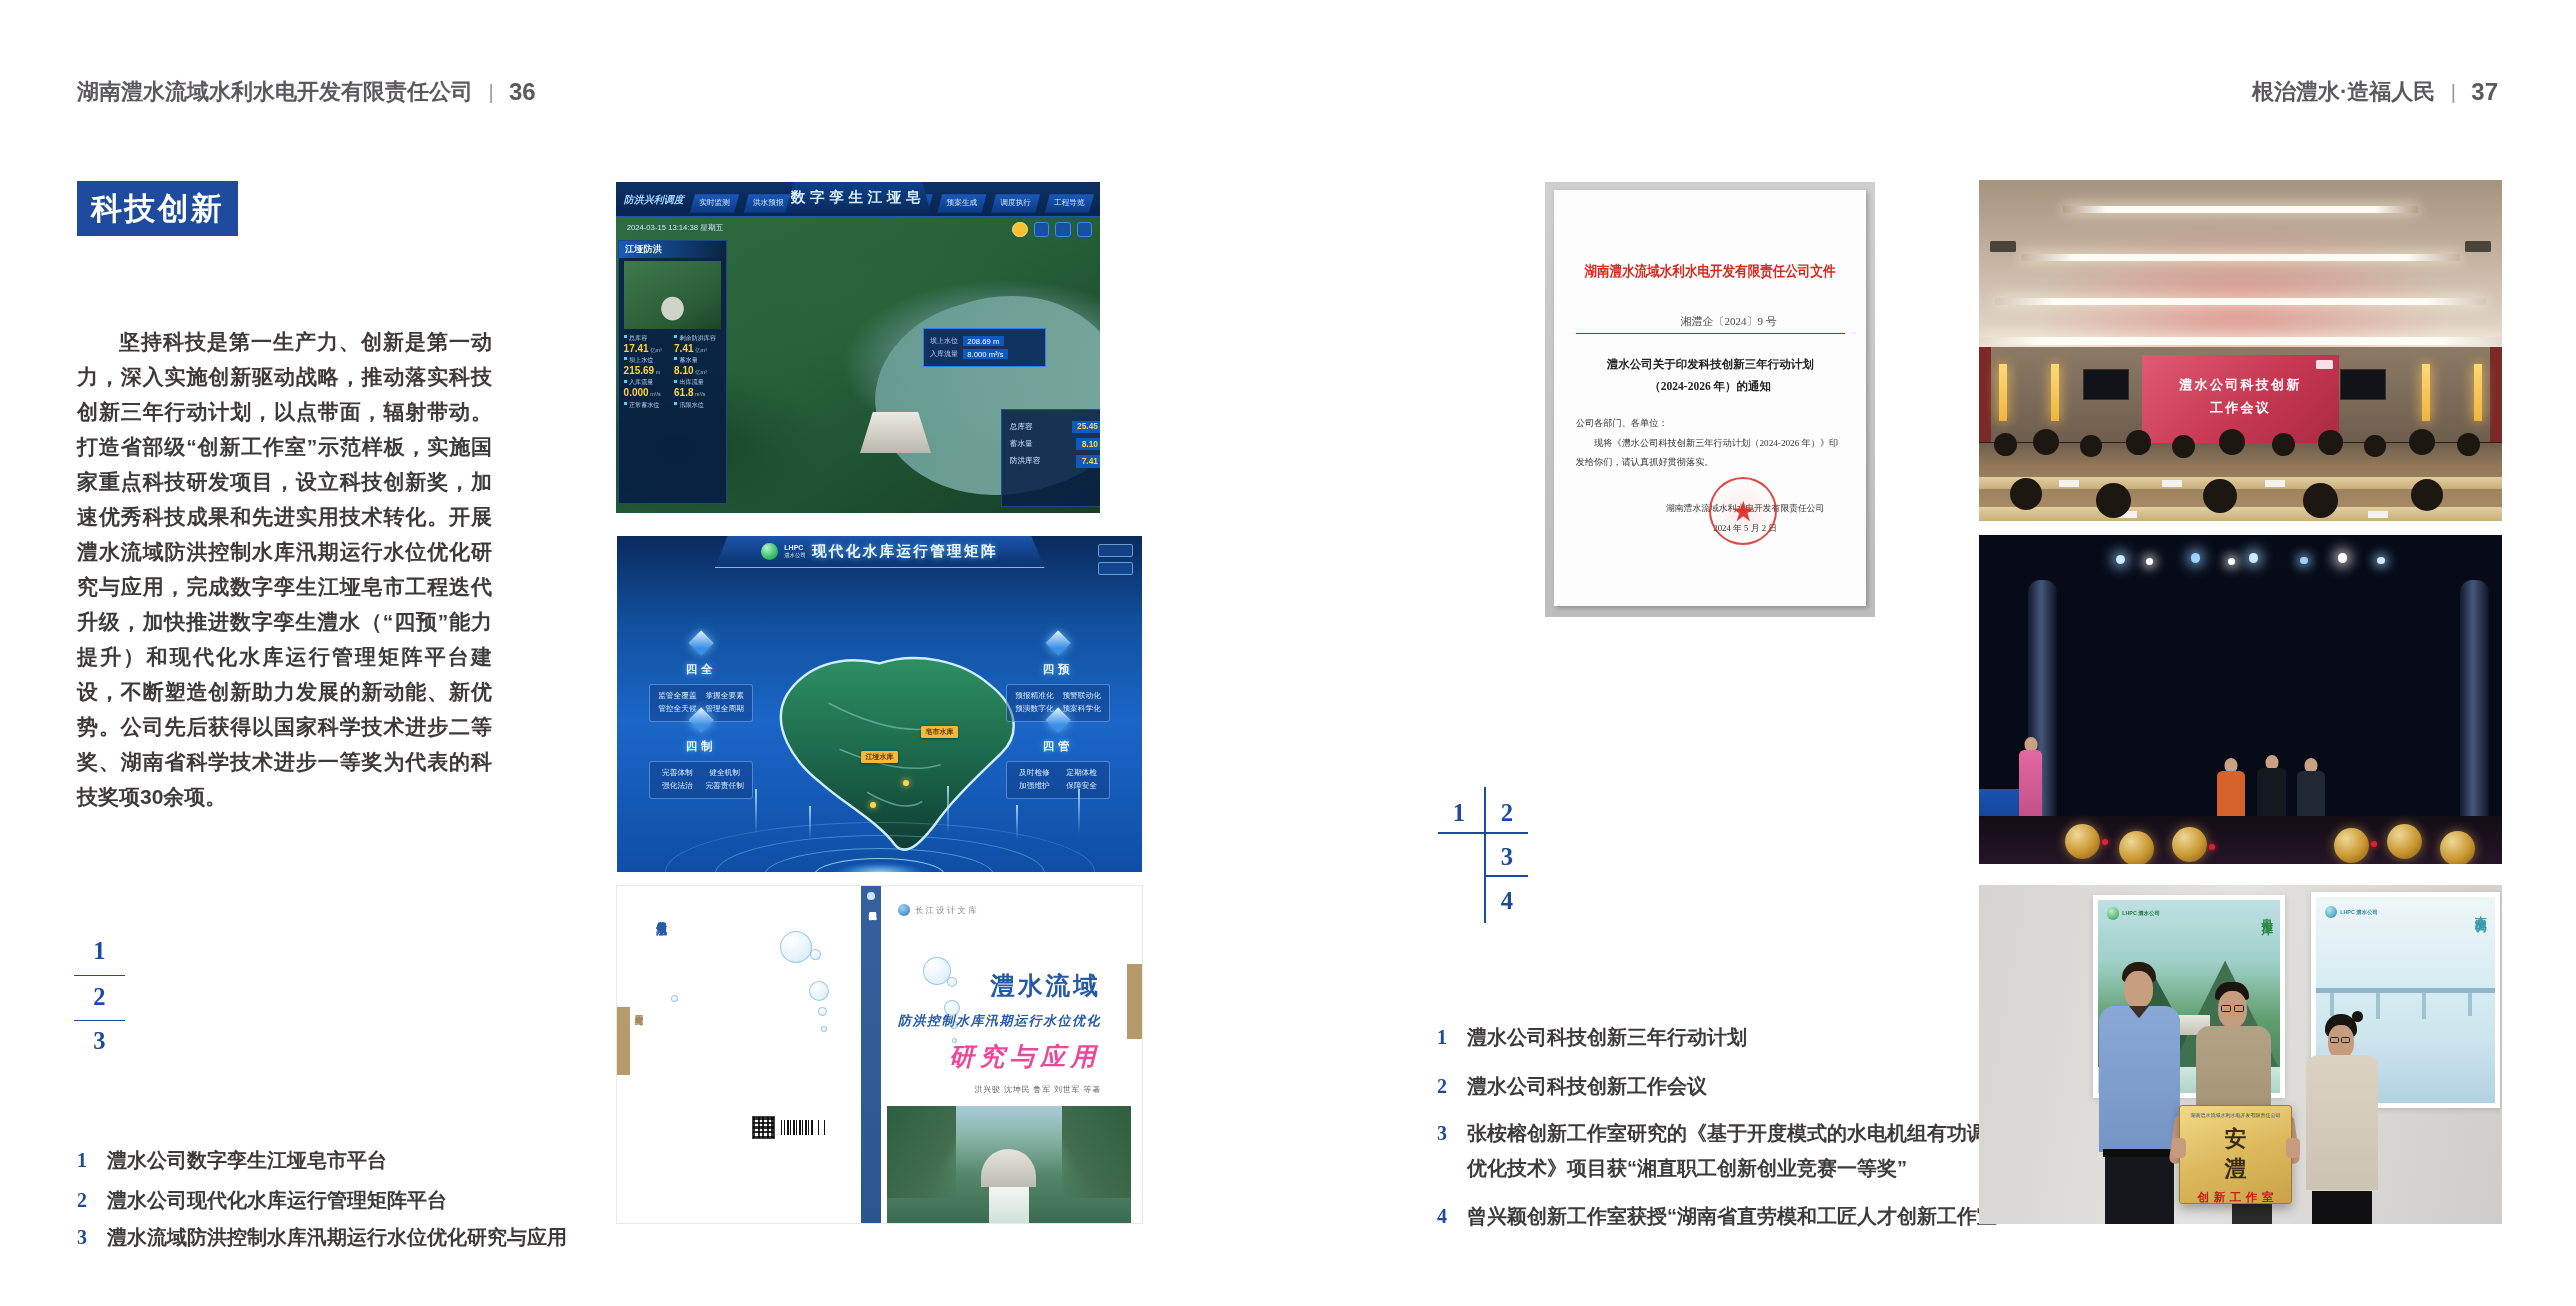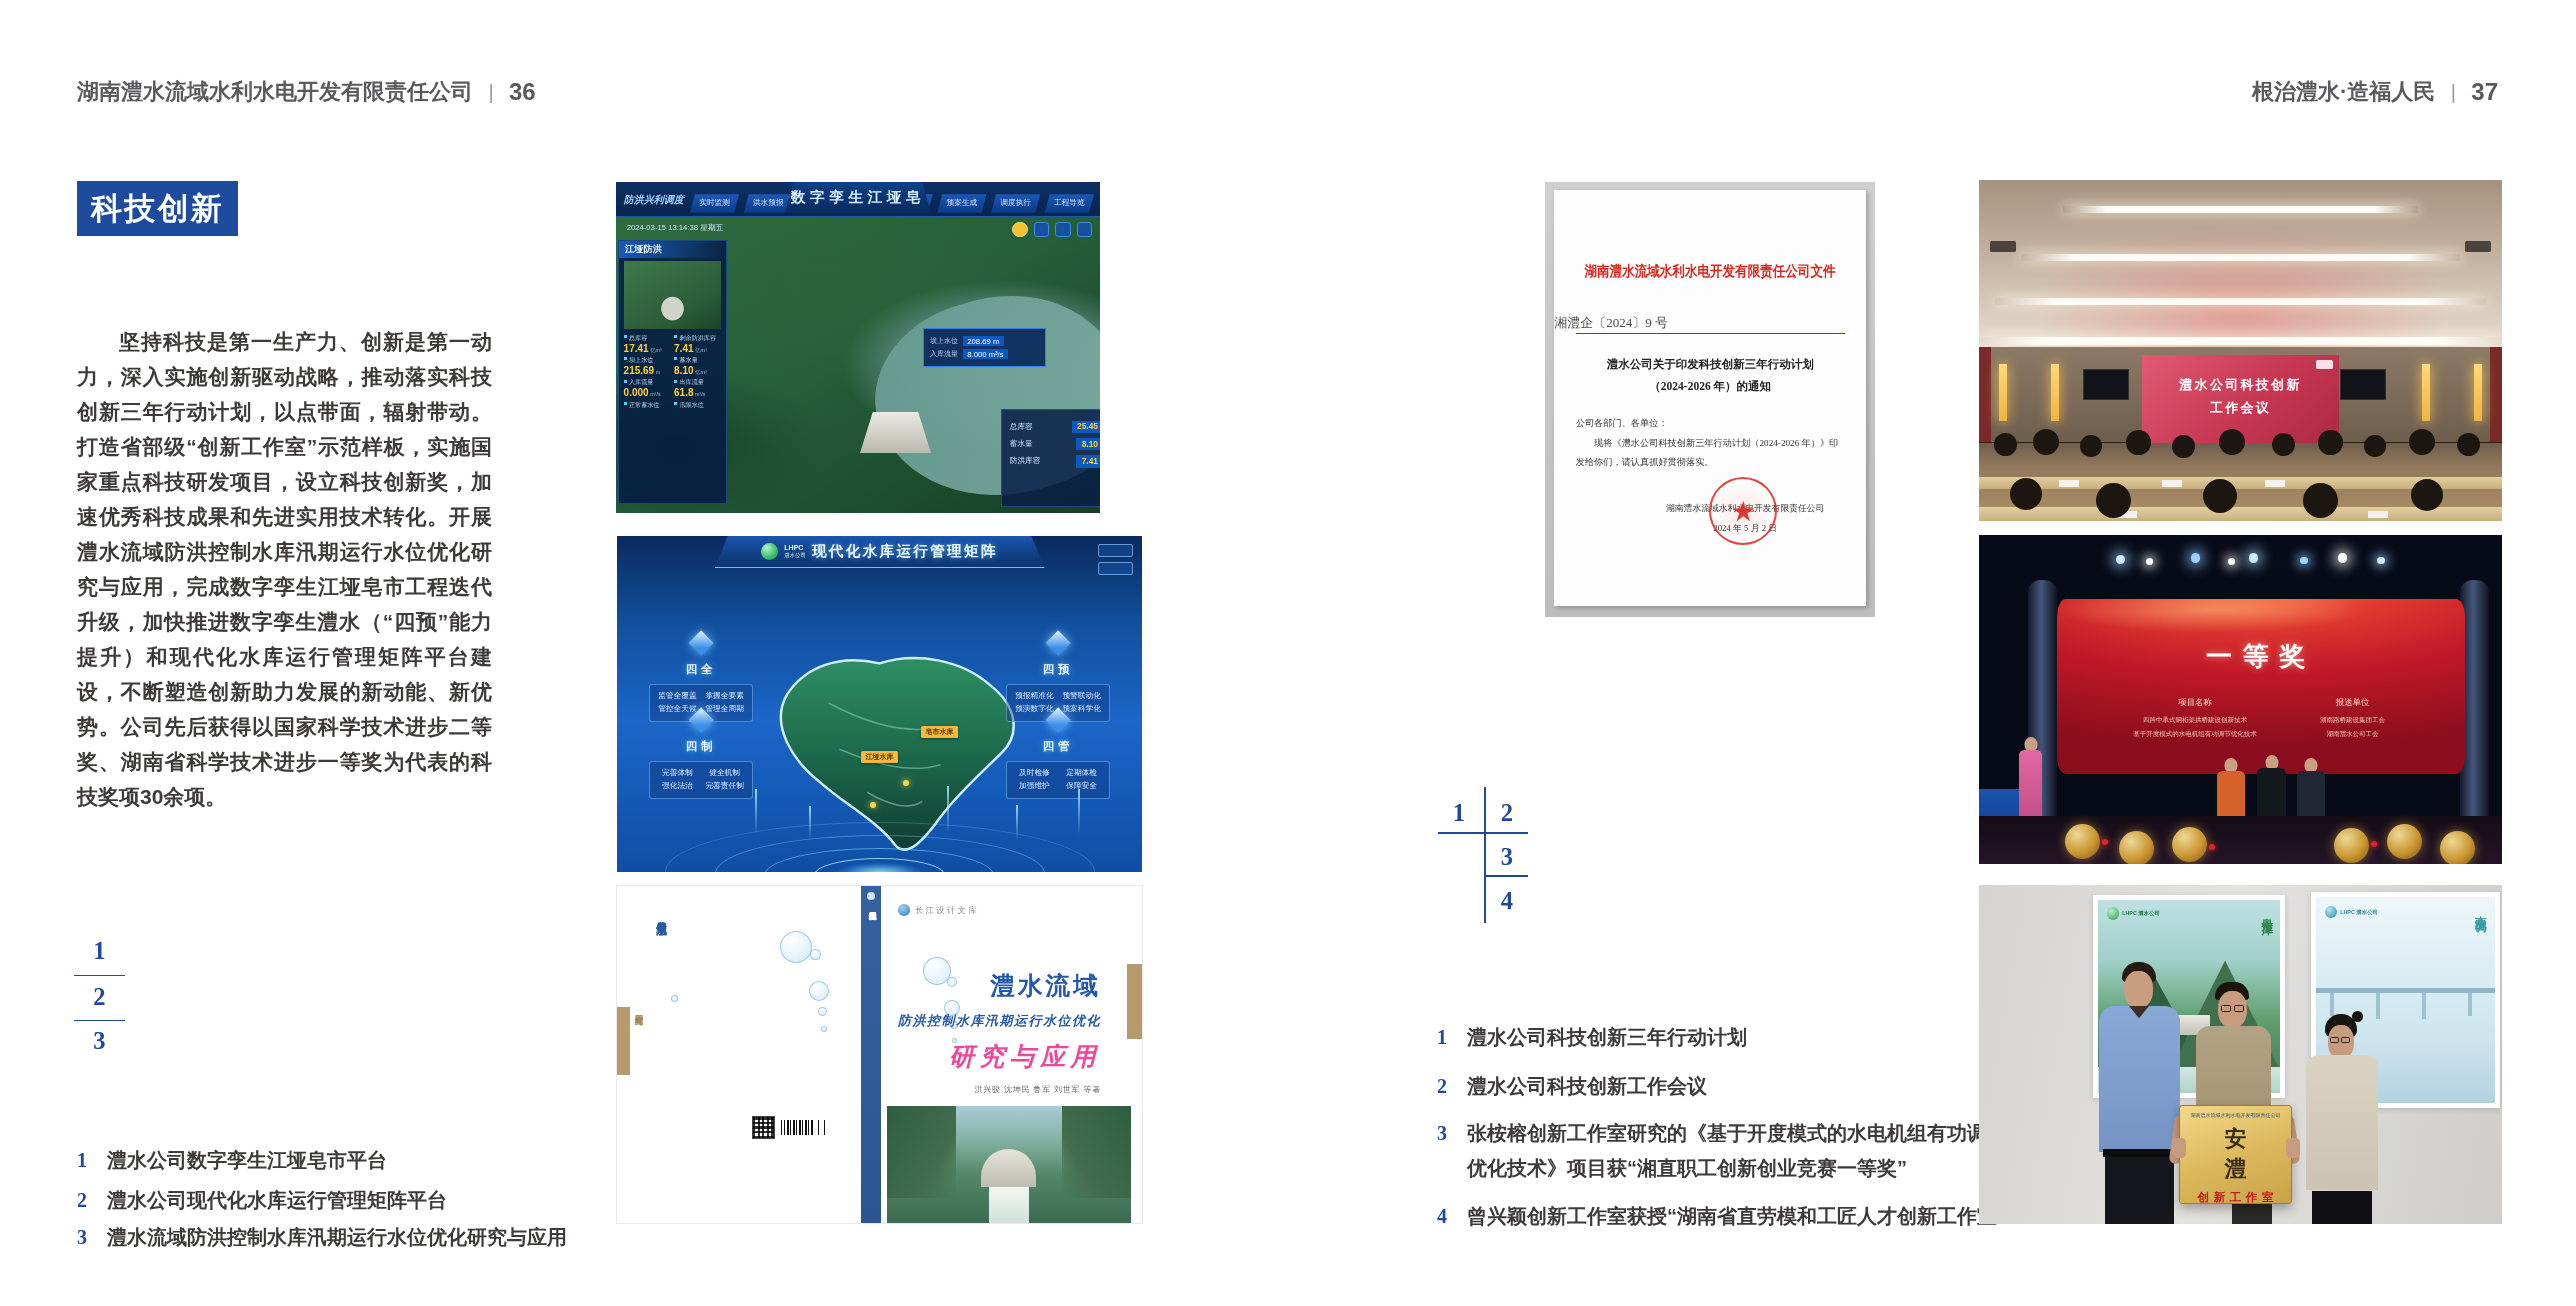--- a/index.html
+++ b/index.html
@@ -106,21 +106,21 @@
             background:radial-gradient(circle at 32% 28%, #ffffff 0%, #e8f4fb 55%, #cfe6f4 100%); }
   .f3-dam { position:absolute; left:270px; top:220px; width:244px; height:118px; border-radius:14px 14px 0 0;
     background:linear-gradient(180deg,#a8ccd8 0%,#86b2a4 28%,#54876a 58%,#3a6a50 100%); }
 
   
   .doc-out { position:absolute; left:1545px; top:182px; width:330px; height:435px; background:linear-gradient(180deg,#cfcfcf,#bdbdbd); }
   .doc-paper { position:absolute; left:9.2px; top:8.4px; width:312px; height:416px; background:#fdfdfd; box-shadow:1.5px 2.3px 4.6px rgba(0,0,0,.25);
                font-family:"Liberation Serif",serif; }
   .doc-red { position:absolute; left:0; right:0; top:72px; text-align:center; color:#d9261c; font-weight:700; font-size:14.6px;
              transform:scaleX(.86); white-space:nowrap; }
-  .doc-num { position:absolute; left:0; right:0; top:124px; text-align:left; font-size:13px; color:#4a4a4a; }
+  .doc-num { position:absolute; left:0; right:0; top:124px; text-align:center; font-size:11px; color:#4a4a4a;padding-left:37px; }
   .doc-rule { position:absolute; left:21.5px; right:21.5px; top:143px; border-top:1.5px solid #c21d1a; }
   .doc-t { position:absolute; left:0; right:0; text-align:center; font-size:11.5px; font-weight:700; color:#222; }
   .doc-b { position:absolute; left:21.5px; right:6.1px; font-size:9.2px; color:#333; }
   .doc-seal { position:absolute; left:155px; top:287px; width:68px; height:68px; border-radius:50%;
     border:2.3px solid rgba(216,40,30,.85); background:radial-gradient(circle, rgba(255,70,50,.10), transparent 70%);
     display:flex; align-items:center; justify-content:center; color:rgba(216,40,30,.9); font-size:28px; }
 
   
   .rline { position:absolute; background:#1d4a9e; }
 
@@ -525,34 +525,20 @@
     <span class="p2-light" style="left:212px;top:18.4px;width:9.2px;height:9.2px;background:#9fd0ff;box-shadow:0 0 12.3px 3.8px rgba(140,200,255,.8);"></span>
     <span class="p2-light" style="left:249px;top:23px;width:7px;height:7px;background:#fff;box-shadow:0 0 10.7px 3.1px rgba(255,255,255,.8);"></span>
     <span class="p2-light" style="left:270px;top:18.4px;width:9.2px;height:9.2px;background:#cfeaff;box-shadow:0 0 12.3px 3.8px rgba(150,210,255,.8);"></span>
     <span class="p2-light" style="left:321px;top:21.5px;width:7.7px;height:7.7px;background:#9fd0ff;box-shadow:0 0 10.7px 3.1px rgba(140,200,255,.8);"></span>
     <span class="p2-light" style="left:359px;top:18.4px;width:9.2px;height:9.2px;background:#fff;box-shadow:0 0 12.3px 3.8px rgba(255,255,255,.8);"></span>
     <span class="p2-light" style="left:398px;top:21.5px;width:7.7px;height:7.7px;background:#cfeaff;box-shadow:0 0 10.7px 3.1px rgba(150,210,255,.8);"></span>
 
     <div class="p2-pillar" style="left:49px;"></div>
     <div class="p2-pillar" style="left:481px;"></div>
 
-    <div class="p2-screen">
-      <div class="p2-swirl"></div>
-      <div class="p2-title">一等奖</div>
-      <div class="p2-col" style="left:61px;top:98px;width:154px;">
-        <div class="h">项目名称</div>
-        <div class="i">四跨中承式钢桁架拱桥建设创新技术</div>
-        <div class="i">基于开度模式的水电机组有功调节优化技术</div>
-      </div>
-      <div class="p2-col" style="left:230px;top:98px;width:131px;">
-        <div class="h">报送单位</div>
-        <div class="i">湖南路桥建设集团工会</div>
-        <div class="i">湖南澧水公司工会</div>
-      </div>
-    </div>
 
     <div class="abs" style="left:0;top:254px;width:41px;height:74px;background:linear-gradient(#1a52b0,#0d3578);"></div>
     <div class="person" style="left:40px;top:202px;width:23px;height:84px;">
       <span class="hd"></span>
       <span class="bd" style="background:linear-gradient(#e268a2,#c24e86);"></span>
     </div>
     <div class="person" style="left:238px;top:223px;width:28px;height:86px;">
       <span class="hd"></span>
       <span class="bd" style="background:#d4622a;"></span>
     </div>

